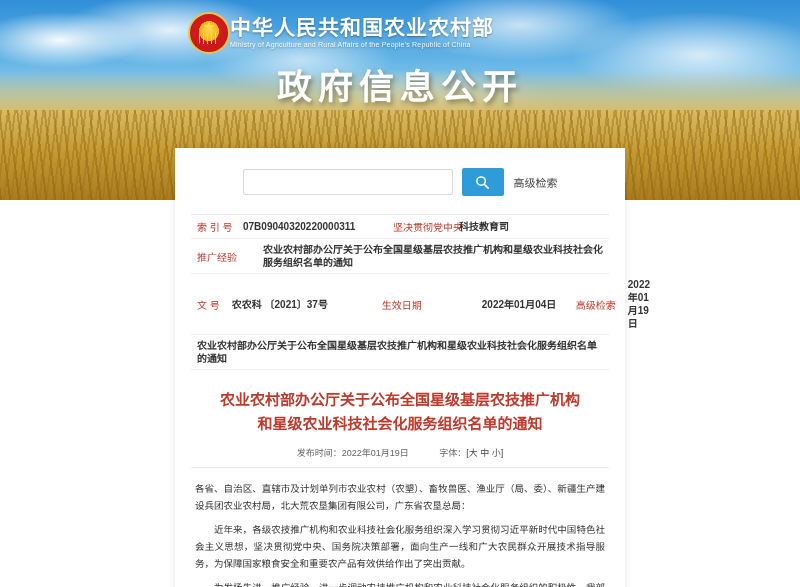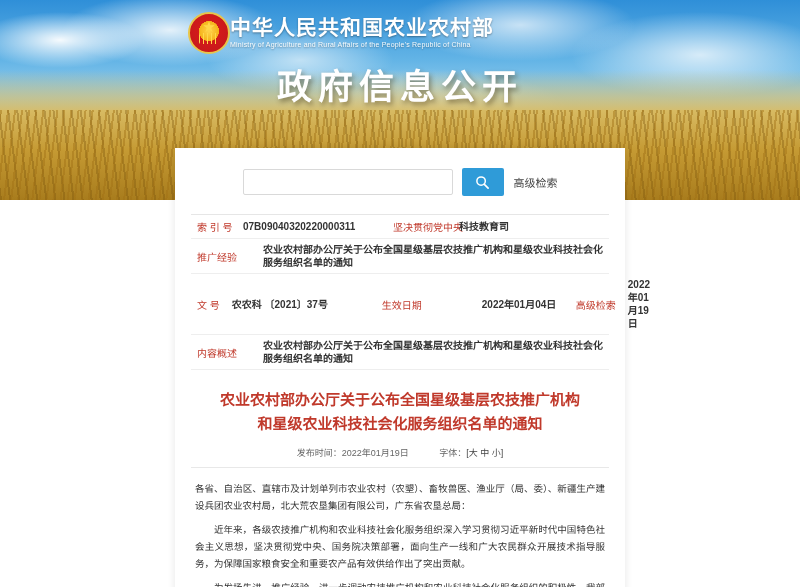--- a/index.html
+++ b/index.html
@@ -182,21 +182,20 @@
     </div>
     <div class="meta-row">
       <div class="meta-label w-doc">文    号</div>
       <div class="meta-value v-doc">农农科 〔2021〕37号</div>
       <div class="meta-label w-eff">生效日期</div>
       <div class="meta-value v-eff">2022年01月04日</div>
       <div class="meta-label w-pub">高级检索</div>
       <div class="meta-value">2022年01月19日</div>
     </div>
     <div class="meta-row">
-      <div class="meta-label w-unit">内容概述</div>
       <div class="meta-value">农业农村部办公厅关于公布全国星级基层农技推广机构和星级农业科技社会化服务组织名单的通知</div>
     </div>
   </div>
 
   <div class="doc-title">农业农村部办公厅关于公布全国星级基层农技推广机构和星级农业科技社会化服务组织名单的通知</div>
 
   <div class="pub-line">
     <span>发布时间：</span><span>2022年01月19日</span>
     <span class="fs">
       <span>字体：</span><b>[大 中 小]</b>

